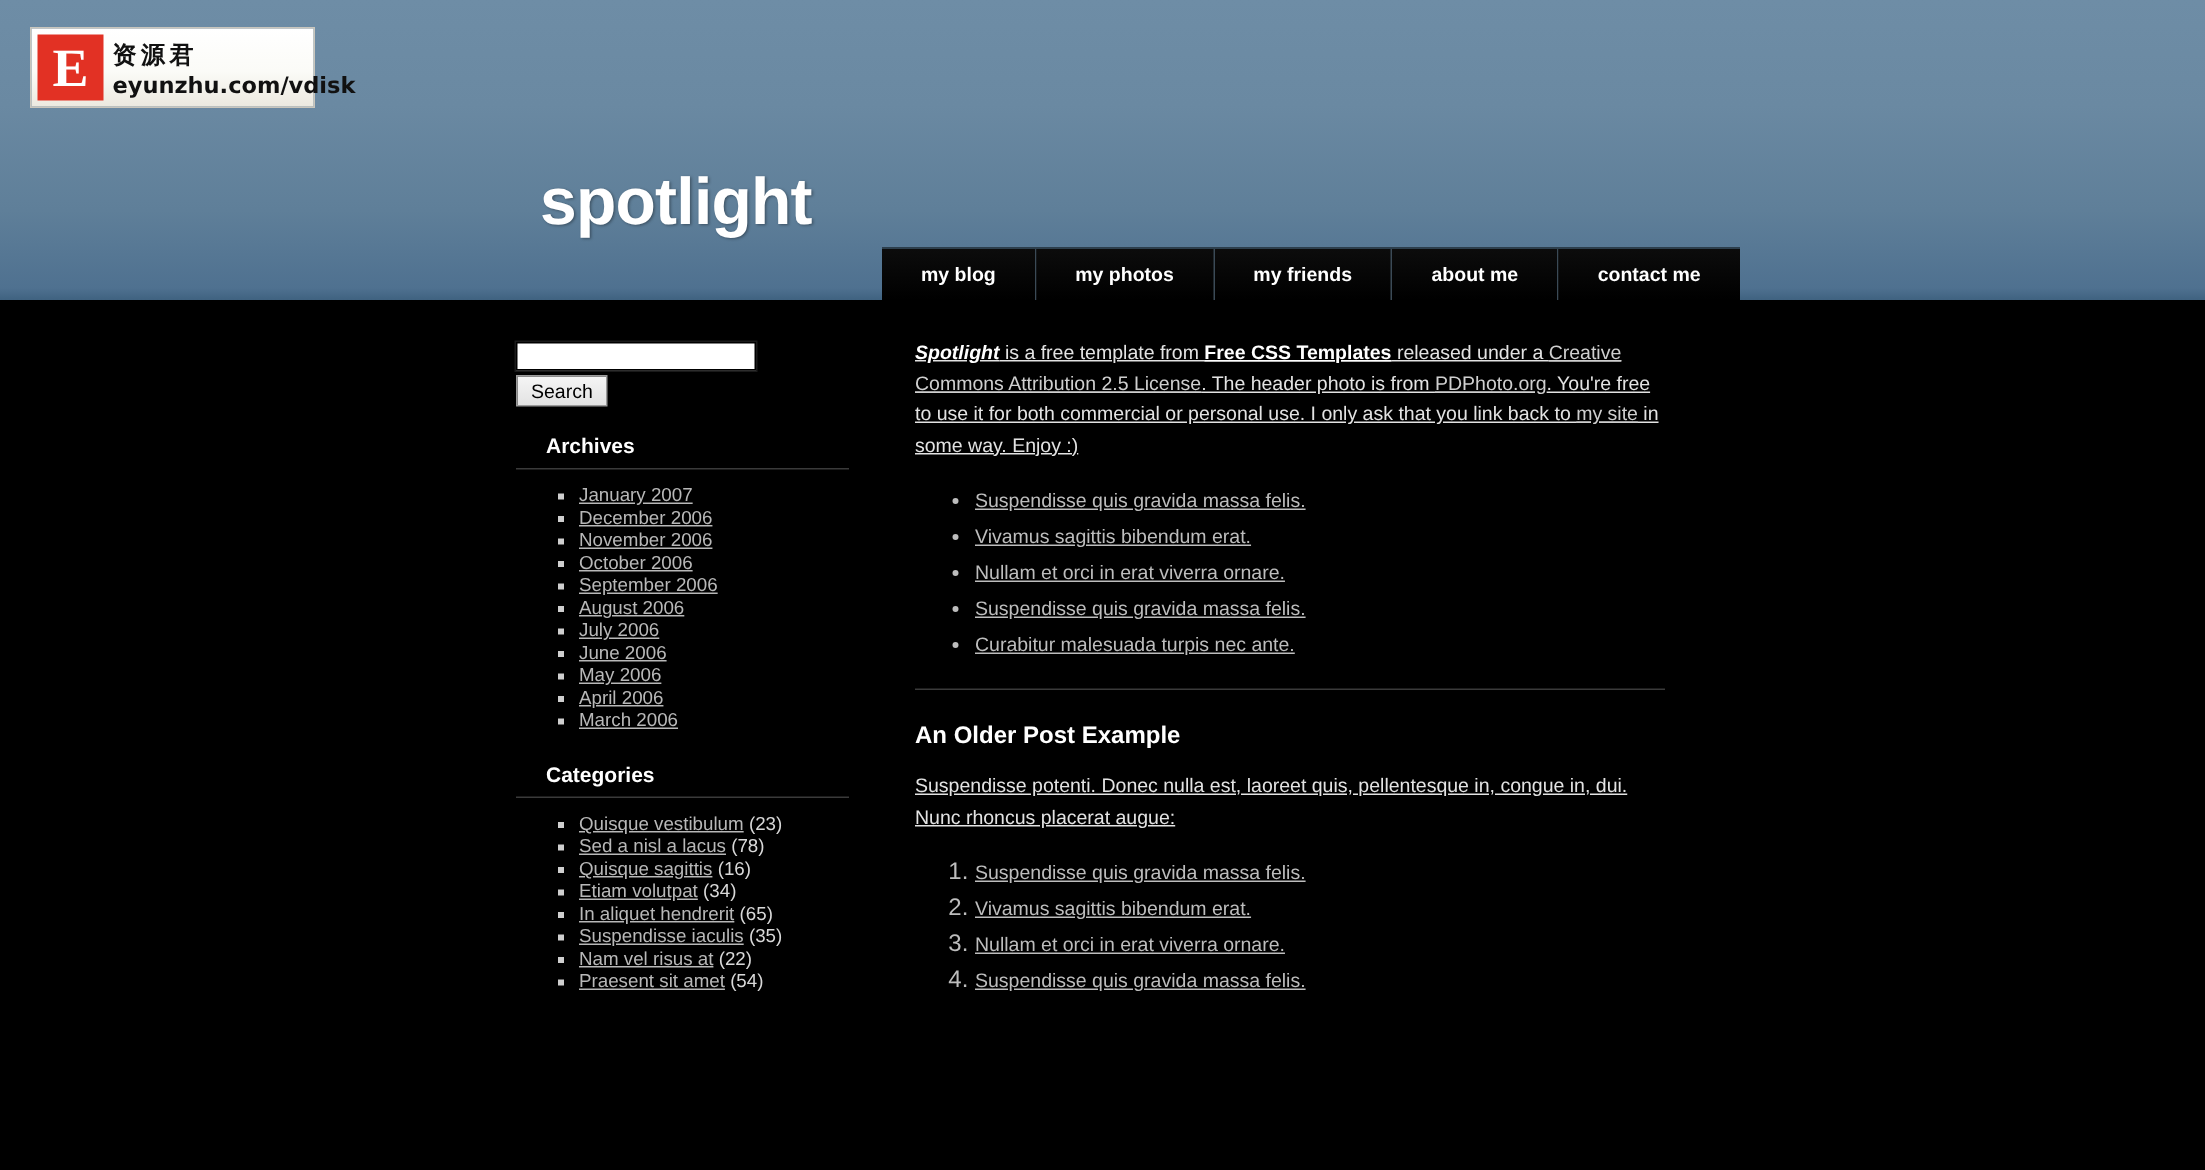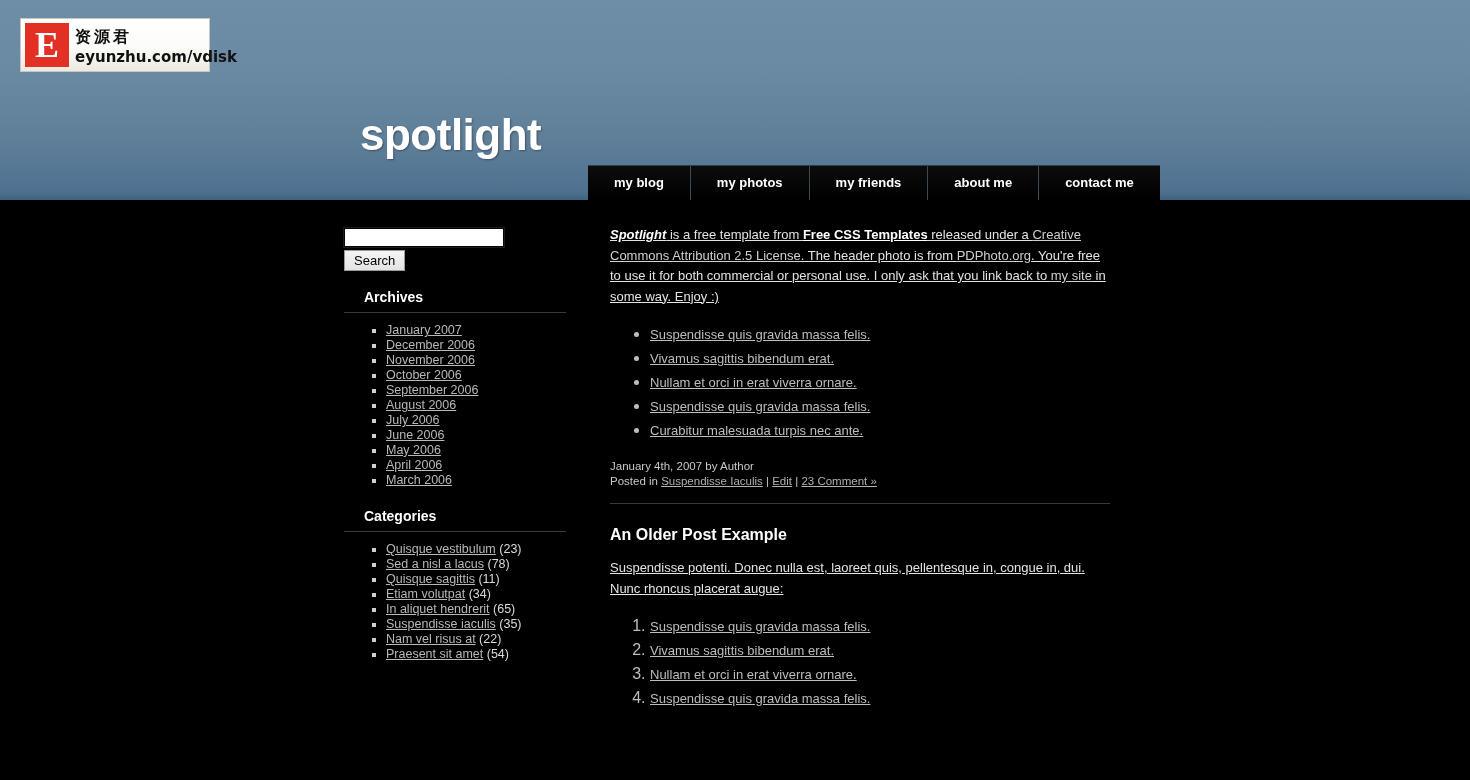--- a/index.html
+++ b/index.html
@@ -315,21 +315,21 @@
           <li><a href="#">March 2006</a></li>
         </ul>
       </div>
 
       <div class="side-block">
         <h3 class="side-heading">Categories</h3>
         <hr class="side-rule">
         <ul class="side-list">
           <li><a href="#">Quisque vestibulum</a> <span class="cat-count">(23)</span></li>
           <li><a href="#">Sed a nisl a lacus</a> <span class="cat-count">(78)</span></li>
-          <li><a href="#">Quisque sagittis</a> <span class="cat-count">(11)</span></li>
+          <li><a href="#">Quisque sagittis</a> <span class="cat-count">(16)</span></li>
           <li><a href="#">Etiam volutpat</a> <span class="cat-count">(34)</span></li>
           <li><a href="#">In aliquet hendrerit</a> <span class="cat-count">(65)</span></li>
           <li><a href="#">Suspendisse iaculis</a> <span class="cat-count">(35)</span></li>
           <li><a href="#">Nam vel risus at</a> <span class="cat-count">(22)</span></li>
           <li><a href="#">Praesent sit amet</a> <span class="cat-count">(54)</span></li>
         </ul>
       </div>
 
     </aside>
 
@@ -340,24 +340,20 @@
 
 
       <ul class="content-ul">
         <li><a href="#">Suspendisse quis gravida massa felis.</a></li>
         <li><a href="#">Vivamus sagittis bibendum erat.</a></li>
         <li><a href="#">Nullam et orci in erat viverra ornare.</a></li>
         <li><a href="#">Suspendisse quis gravida massa felis.</a></li>
         <li><a href="#">Curabitur malesuada turpis nec ante.</a></li>
       </ul>
 
-      <div class="post-meta">
-        <div>January 4th, 2007 by Author</div>
-        <div><span>Posted in </span><a href="#">Suspendisse Iaculis</a><span> | </span><a href="#">Edit</a><span> | </span><a href="#">23 Comment »</a></div>
-      </div>
 
       <hr class="post-divider">
 
       <h3 class="post-subtitle">An Older Post Example</h3>
 
       <p class="post-para">Suspendisse potenti. Donec nulla est, laoreet quis, pellentesque in, congue in, dui. Nunc rhoncus placerat augue:</p>
 
       <ol class="content-ol">
         <li><a href="#">Suspendisse quis gravida massa felis.</a></li>
         <li><a href="#">Vivamus sagittis bibendum erat.</a></li>

